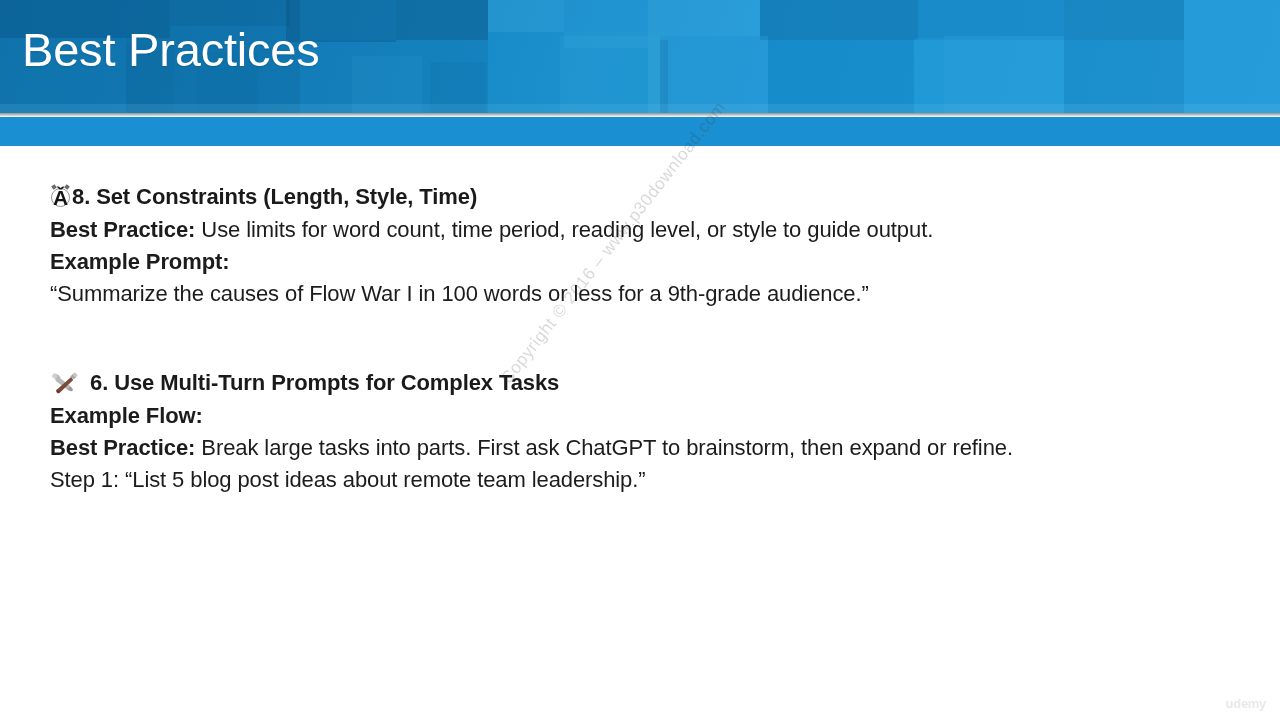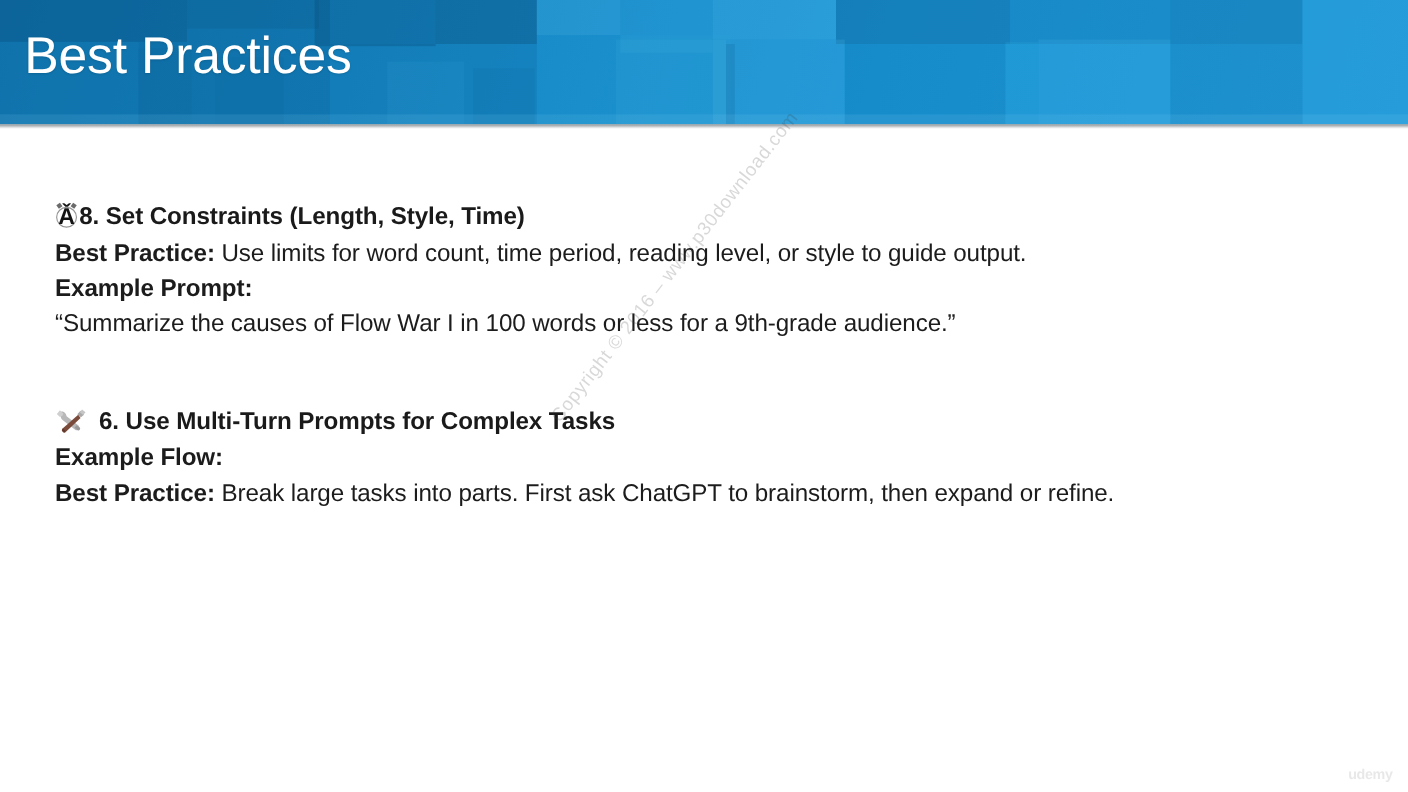--- a/index.html
+++ b/index.html
@@ -22,21 +22,21 @@
     inset: 0;
     background: #ffffff;
     overflow: hidden;
   }
 
   
   #header-band {
     position: absolute;
     left: 0; top: 0;
     width: 1280px;
-    height: 113px;
+    height: 146px;
     background: #1a8fd1;
     overflow: hidden;
   }
   .mosaic {
     position: absolute;
     inset: 0;
   }
   .tile {
     position: absolute;
   }
@@ -241,20 +241,21 @@
             <path d="M7.4 20.0 l2.6 2.2 -1.0 1.6 -2.6 -2.1 Z" fill="#5e382b"></path>
           </svg>
         </span>
         <span>6. Use Multi-Turn Prompts for Complex Tasks</span>
       </div>
       <div class="line lead">Example Flow:</div>
       <div class="line">
         <span class="lead">Best Practice:</span>
         <span>Break large tasks into parts. First ask ChatGPT to brainstorm, then expand or refine.</span>
       </div>
+      <div class="line">Step 1: “List 5 blog post ideas about remote team leadership.”</div>
     </div>
 
   </div>
 
   <div id="watermark-diagonal">Copyright © 2016 – www.p30download.com</div>
   <div id="udemy-watermark">udemy</div>
 
 </div>
 
 </body></html>

